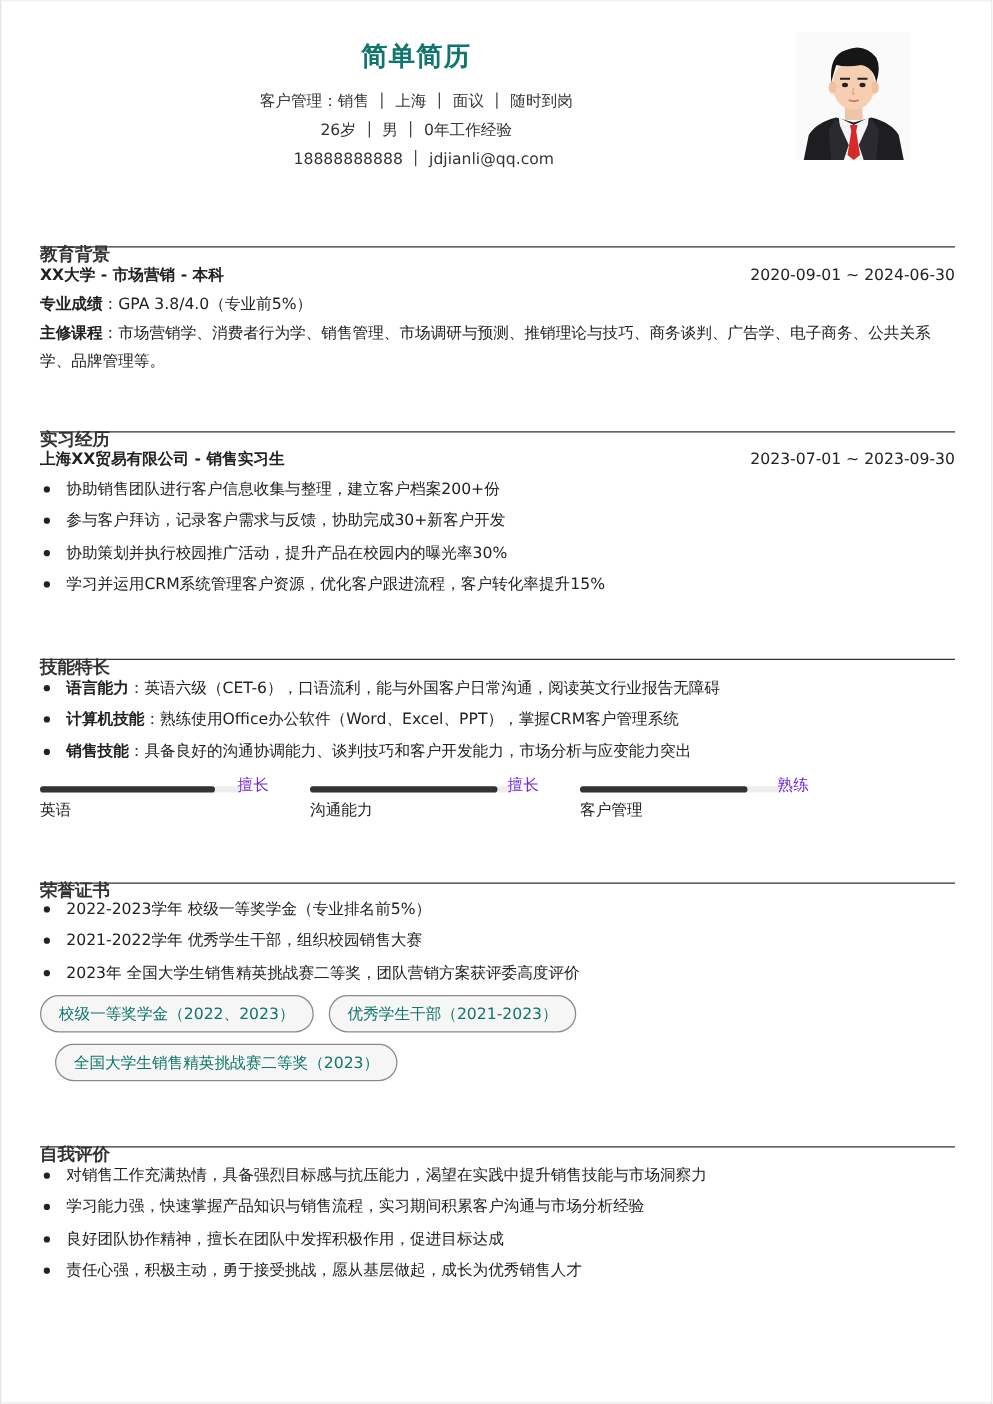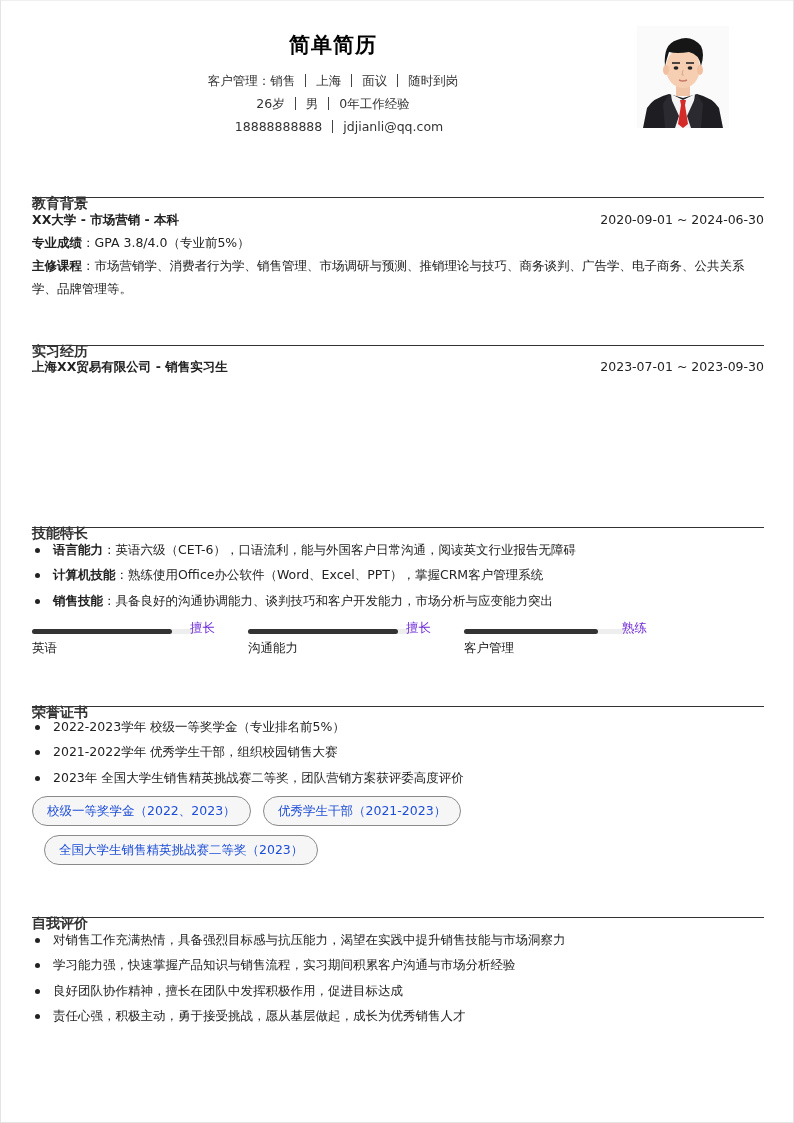--- a/index.html
+++ b/index.html
@@ -14,21 +14,21 @@
   .page {
     position: absolute; left: 0; top: 0; width: 794px; height: 1123px;
     border: 1px solid #e4e4e4;
     border-top-color: #efefef;
     background: #fff;
   }
   
   .header { position: absolute; left: 0; top: 0; width: 794px; height: 150px; }
   .name {
     position: absolute; left: 0; width: 664px; top: 30px;
-    text-align: center; font-size: 21px; font-weight: bold; color: #000000; letter-spacing: 1px;
+    text-align: center; font-size: 21px; font-weight: bold; color: #0f766e; letter-spacing: 1px;
   }
   .info-line {
     position: absolute; left: 0; width: 664px; text-align: center;
     font-size: 12.5px; color: #333; height: 18px; line-height: 18px;
   }
   .info-line .sep { display: inline-block; width: 1px; height: 13px; background: #444; margin: 0 10px; vertical-align: -2px; }
   .l1 { top: 71px; } .l2 { top: 94px; } .l3 { top: 117px; padding-left: 12px; }
   .avatar {
     position: absolute; left: 636px; top: 25px; width: 92px; height: 102px; overflow: hidden; background: #fafafa;
   }
@@ -56,21 +56,21 @@
   .skill .track { position: absolute; left: 0; top: 7px; width: 165px; height: 5px; border-radius: 3px; background: #eeeeee; }
   .skill .fill { position: absolute; left: 0; top: 0; height: 5px; border-radius: 3px; background: #333; }
   .skill .level { position: absolute; left: 158px; top: -2px; font-size: 12.5px; color: #6d28d9; }
   .skill .sname { position: absolute; left: 0; top: 18px; font-size: 12.5px; color: #222; }
 
   
   .tags { position: relative; margin-top: 6px; }
   .tag {
     position: absolute; height: 30px; line-height: 28px; padding: 0 14px;
     border: 1px solid #8a8a8a; border-radius: 15px; background: #f6f6f6;
-    font-size: 12.5px; color: #1d4ed8; white-space: nowrap;
+    font-size: 12.5px; color: #0f766e; white-space: nowrap;
   }
 </style>
 </head>
 <body>
 
 <div class="page">
 
   <div class="header">
     <div class="name">简单简历</div>
     <div class="info-line l1">
@@ -134,20 +134,26 @@
 
   <div class="section" style="top:316px;">
     <div class="sec-head">
       <span class="t">实习经历</span>
       <div class="rule"></div>
     </div>
     <div class="row" style="margin-top:9px;">
       <span class="bold">上海XX贸易有限公司 - 销售实习生</span>
       <span class="date">2023-07-01 ~ 2023-09-30</span>
     </div>
+    <ul class="bullets">
+      <li>协助销售团队进行客户信息收集与整理，建立客户档案200+份</li>
+      <li>参与客户拜访，记录客户需求与反馈，协助完成30+新客户开发</li>
+      <li>协助策划并执行校园推广活动，提升产品在校园内的曝光率30%</li>
+      <li>学习并运用CRM系统管理客户资源，优化客户跟进流程，客户转化率提升15%</li>
+    </ul>
   </div>
 
   <div class="section" style="top:498px;">
     <div class="sec-head">
       <span class="t">技能特长</span>
       <div class="rule"></div>
     </div>
     <ul class="bullets" style="margin-top:9px;">
       <li><span class="bold">语言能力</span><span>：英语六级（CET-6），口语流利，能与外国客户日常沟通，阅读英文行业报告无障碍</span></li>
       <li><span class="bold">计算机技能</span><span>：熟练使用Office办公软件（Word、Excel、PPT），掌握CRM客户管理系统</span></li>

